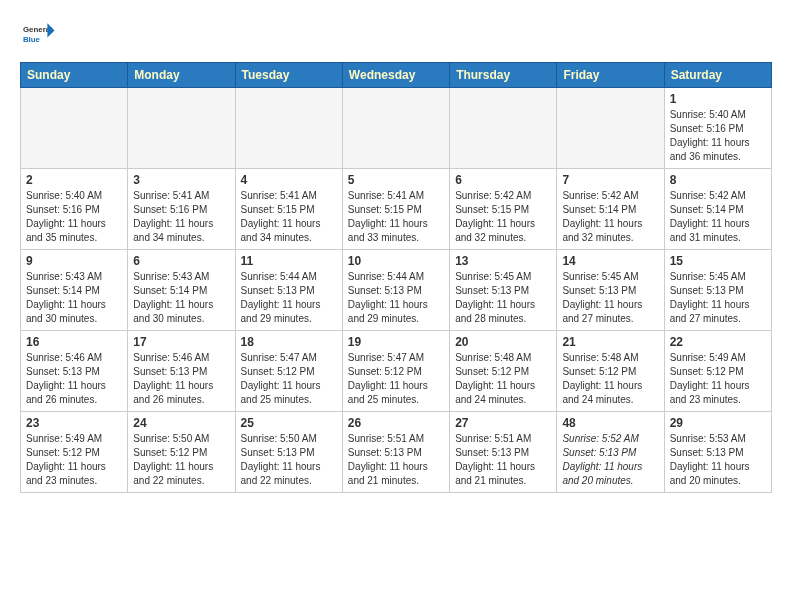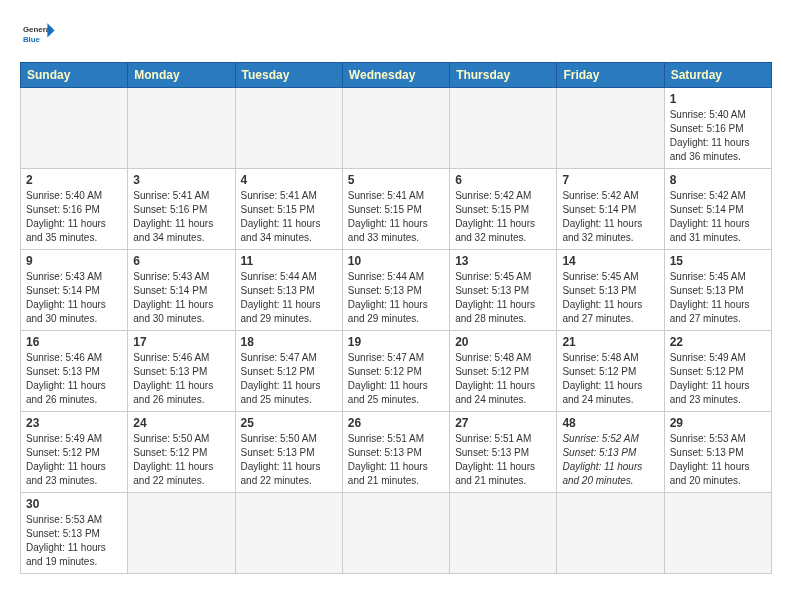--- a/index.html
+++ b/index.html
@@ -328,30 +328,15 @@
 and 20 minutes.</div>
           </td>
           <td>
             <span class="day-number">29</span>
             <div class="day-info" style="white-space: pre-line;">Sunrise: 5:53 AM
 Sunset: 5:13 PM
 Daylight: 11 hours
 and 20 minutes.</div>
           </td>
         </tr>
-        <tr>
-          <td>
-            <span class="day-number">30</span>
-            <div class="day-info" style="white-space: pre-line;">Sunrise: 5:53 AM
-Sunset: 5:13 PM
-Daylight: 11 hours
-and 19 minutes.</div>
-          </td>
-          <td class="empty"></td>
-          <td class="empty"></td>
-          <td class="empty"></td>
-          <td class="empty"></td>
-          <td class="empty"></td>
-          <td class="empty"></td>
-        </tr>
       </tbody>
   </table>
 </div>
 
 </body></html>

